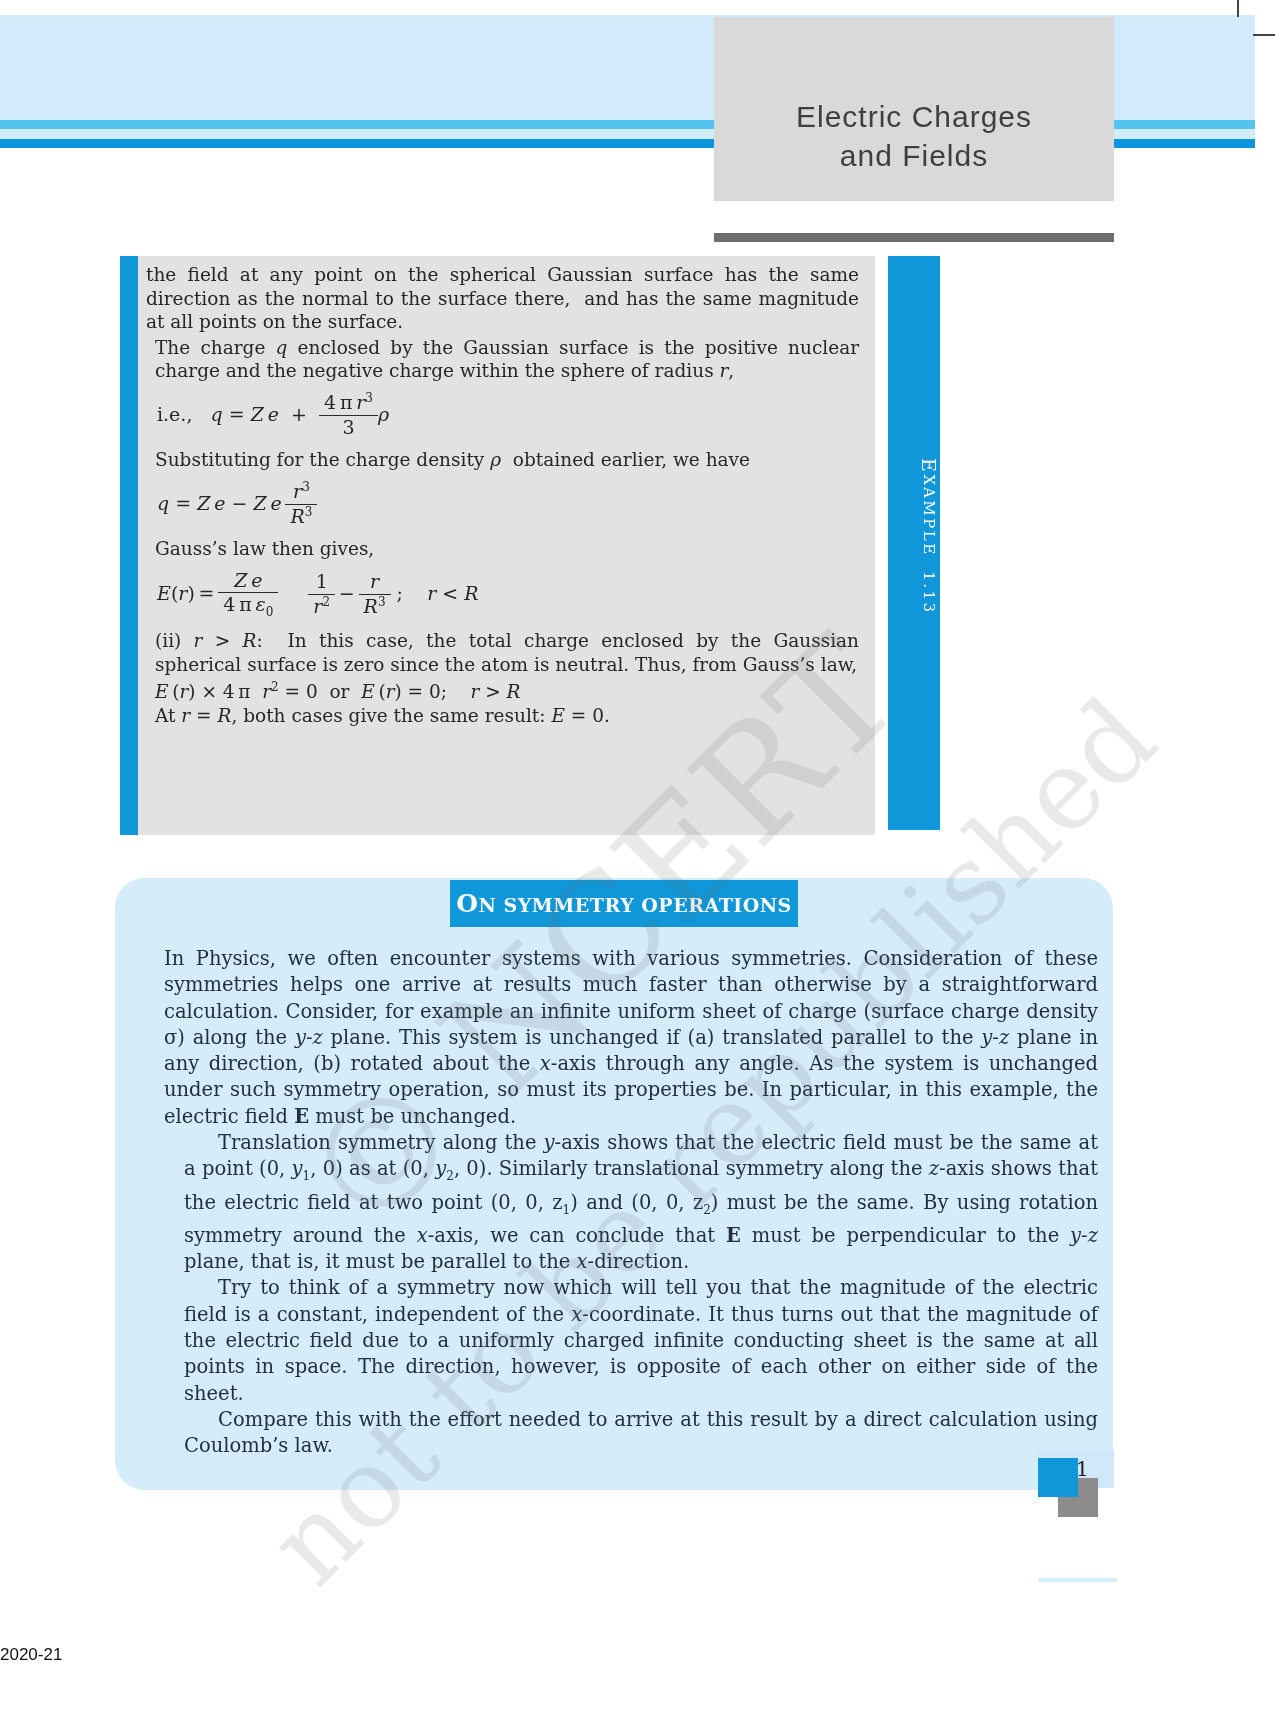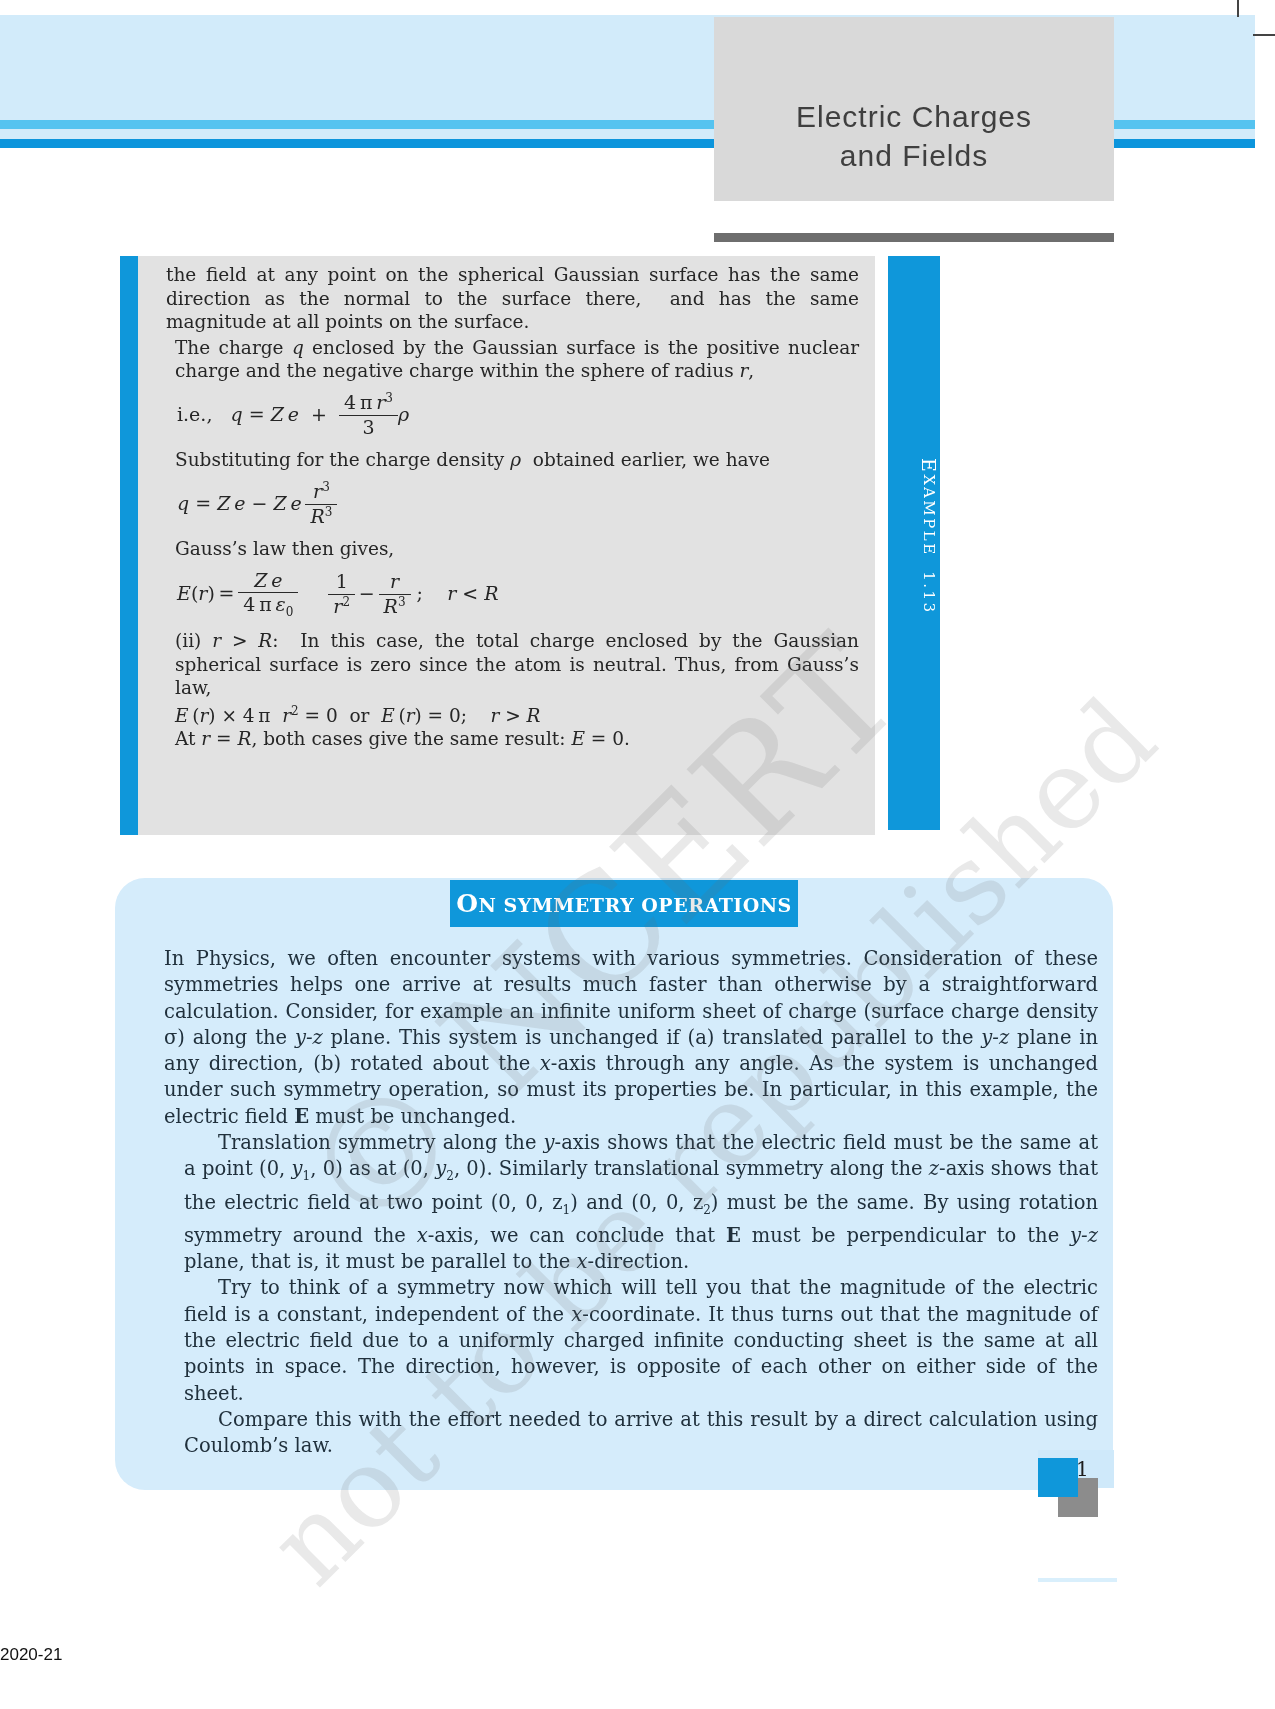--- a/index.html
+++ b/index.html
@@ -17,21 +17,21 @@
   
   .chapter-box{left:714px;top:17px;width:400px;height:184px;background:#d9d9d9;}
   .chapter-title{position:absolute;left:0;bottom:26px;width:100%;text-align:center;
       font-family:"Liberation Sans",sans-serif;font-size:30px;line-height:39px;
       color:#3f3f3f;letter-spacing:1px;font-weight:400;}
   .chapter-bar{left:714px;top:233px;width:400px;height:9px;background:#6e6e6e;}
 
   
   .ex-leftbar{left:120px;top:256px;width:18px;height:579px;background:#0f97da;}
   .ex-body{left:138px;top:256px;width:737px;height:579px;background:#e2e2e2;
-      box-sizing:border-box;padding:7px 16px 0 28px;
+      box-sizing:border-box;padding:7px 16px 0 8px;
       font-size:18.5px;line-height:23.6px;color:#262626;text-align:justify;}
   .ex-body p{margin:0;}
   .ex-ind{margin-left:9px !important;}
   .ex-eq{margin:9px 0 9px 11px !important;text-align:left;font-size:19px;}
   .ex-body .tight{margin-top:2px;}
   .frac{display:inline-block;text-align:center;vertical-align:middle;line-height:1.15;}
   .frac .num{display:block;border-bottom:1.6px solid #2a2a2a;padding:0 5px 1px 5px;}
   .frac .den{display:block;padding:1px 5px 0 5px;}
   .eqgap{display:inline-block;width:30px;}
   sup{font-size:12px;} sub{font-size:12px;}

